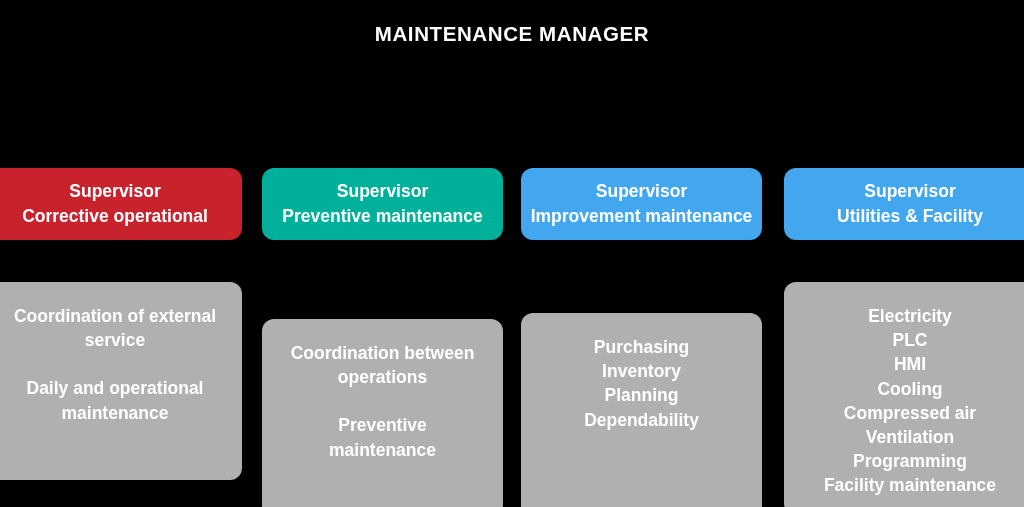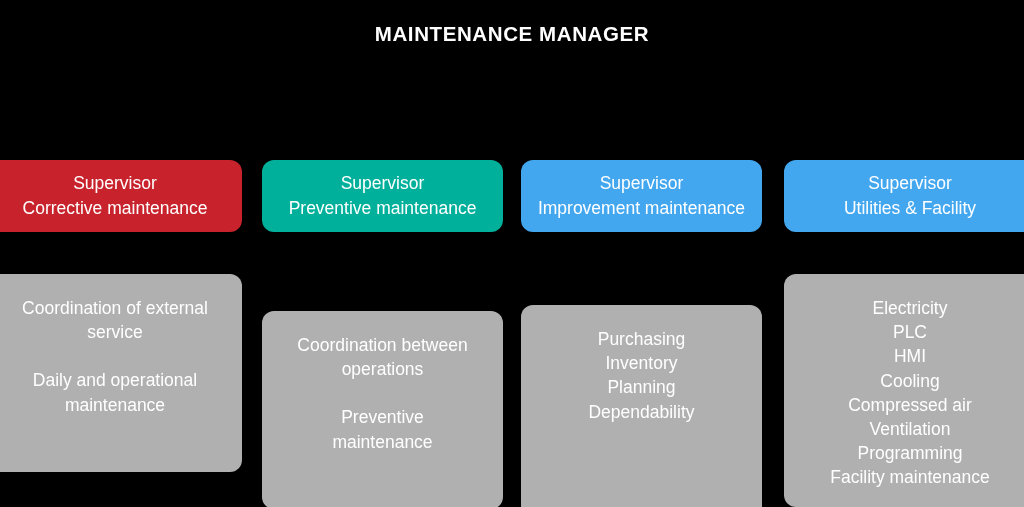--- a/index.html
+++ b/index.html
@@ -34,24 +34,25 @@
     font-size: 20.5px;
     font-weight: 600;
     letter-spacing: 0.6px;
     line-height: 28px;
     white-space: nowrap;
   }
 
   
   .columns {
     position: absolute;
-    top: 0;
+    top: 8px;
     left: 0;
     width: 1024px;
     height: 362px;
+    font-weight: bold;
   }
 
   .column {
     position: absolute;
     top: 0;
     height: 507px;
   }
 
   .column.col-0 { left: -12px; width: 254px; }
   .column.col-1 { left: 262px; width: 241px; }
@@ -119,21 +120,21 @@
 
 <div id="org-chart">
 
   <div class="chart-title">MAINTENANCE MANAGER</div>
 
   <div class="columns">
 
     <div class="column col-0">
       <div class="supervisor-box" style="background:#C8232C">
         <span class="role-line">Supervisor</span>
-        <span class="area-line">Corrective maintenance</span>
+        <span class="area-line">Corrective operational</span>
       </div>
 
       <div class="detail-box h-short">
         <span class="detail-group">
           <span class="detail-line">Coordination of external</span>
           <span class="detail-line">service</span>
         </span>
         <span class="detail-group">
           <span class="detail-line">Daily and operational</span>
           <span class="detail-line">maintenance</span>

